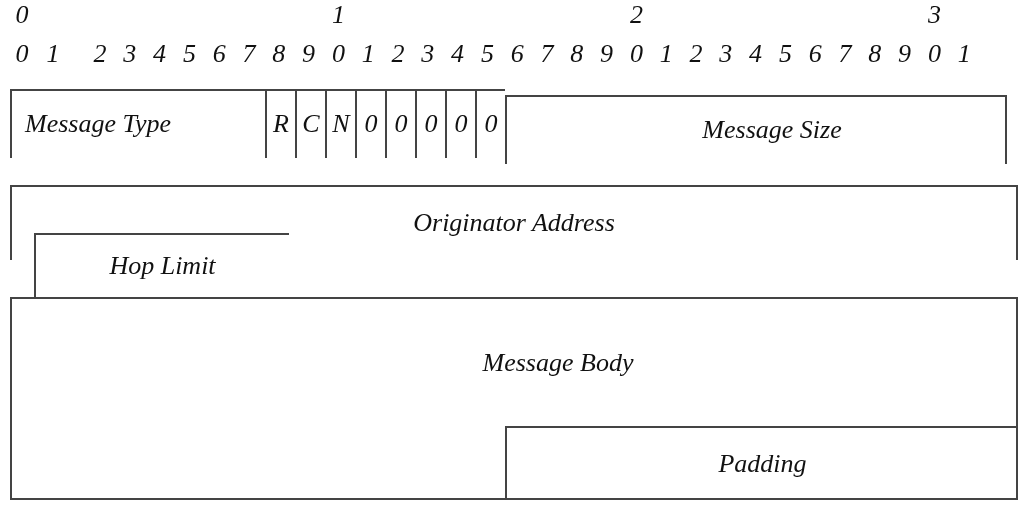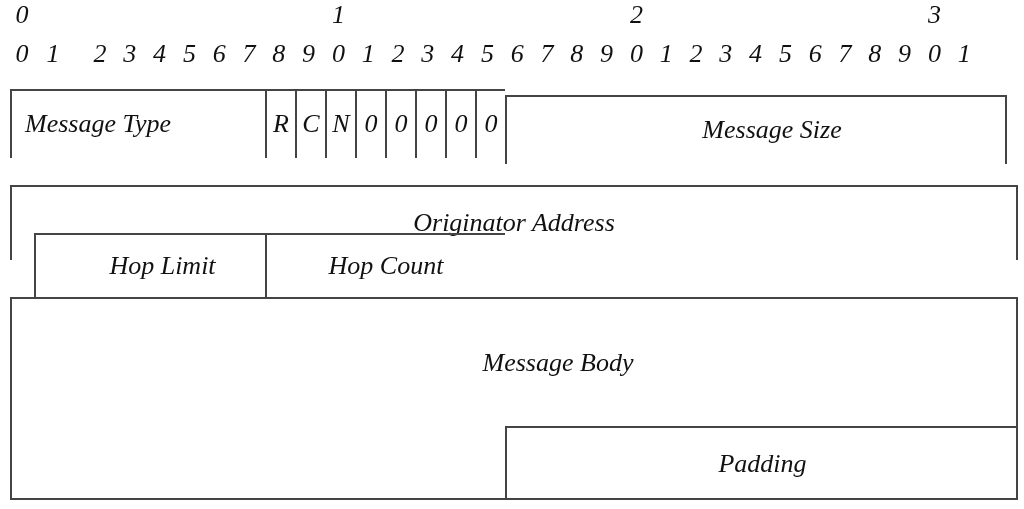--- a/index.html
+++ b/index.html
@@ -119,21 +119,20 @@
       <div class="cell flag" style="left: 445px;">0</div>
       <div class="cell flag" style="left: 475px;">0</div>
     </div>
 
   <div class="cell br geo-message-size">Message Size</div>
 
   <div class="cell br geo-originator">Originator Address</div>
 
   <div class="cell geo-hop-limit">Hop Limit</div>
 
-  <div class="cell geo-hop-count">Hop Count</div>
 
 
   <div class="cell br bb no-flex geo-body">
     <div class="body-label">Message Body</div>
   </div>
 
   <div class="cell geo-padding">Padding</div>
 
 </div>
 

